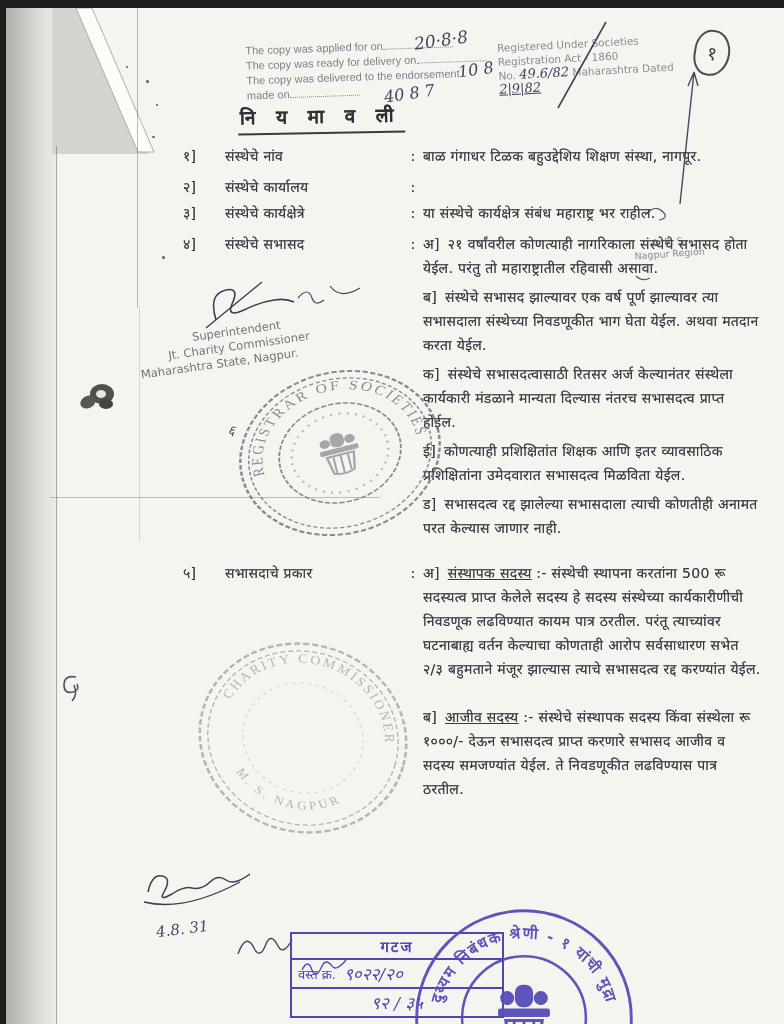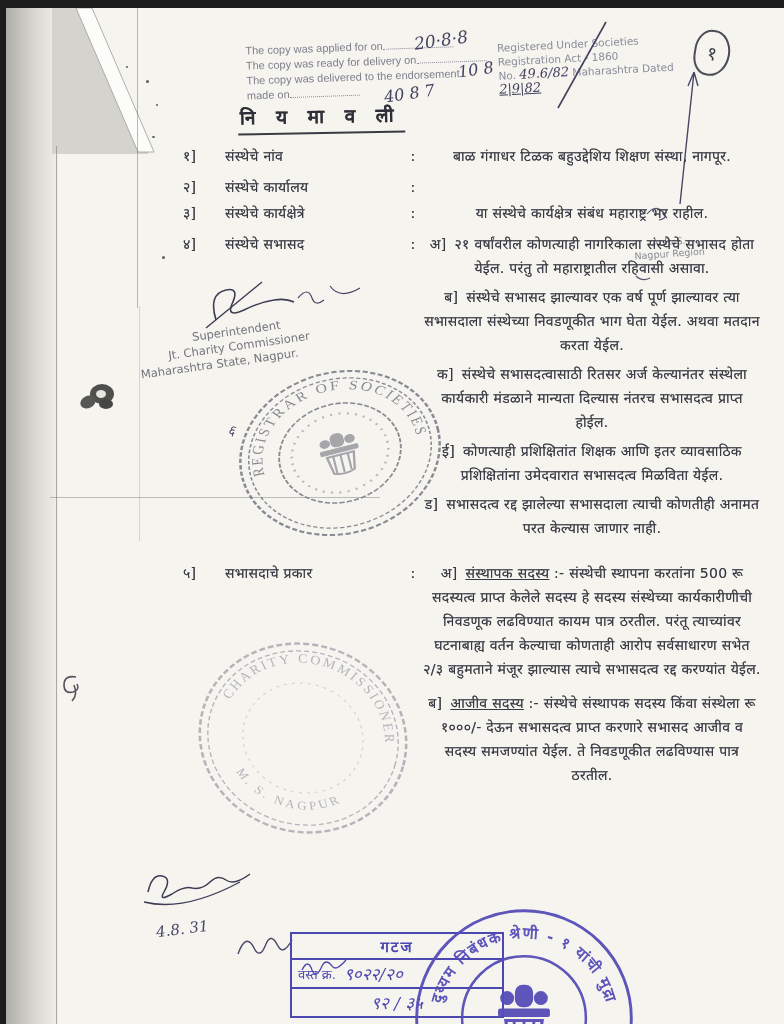--- a/index.html
+++ b/index.html
@@ -17,21 +17,21 @@
   .crease-h{position:absolute;left:44px;top:489px;width:330px;height:1px;background:rgba(120,120,115,.45);}
   .speck{position:absolute;border-radius:50%;background:#5d5d5a;}
   
   .tw{color:#383842;letter-spacing:.3px;text-shadow:0 0 .5px rgba(56,56,66,.55);}
   .title{position:absolute;left:232px;top:95px;font-size:19px;font-weight:bold;letter-spacing:7px;
      color:#2e2e38;border-bottom:2.5px solid #3a3a44;padding:0 4px 3px 2px;transform:rotate(-1deg);}
   .rules{position:absolute;left:175px;top:136px;width:580px;font-size:14px;line-height:24px;}
   .rule{display:grid;grid-template-columns:44px 178px 20px 1fr;align-items:start;margin-bottom:2px;}
   .rule .num{padding-left:2px;}
   .rule .sep{text-align:center;}
-  .clause{margin:0 0 5px 0;text-align:center;}
+  .clause{margin:0 0 5px 0;}
   .clause .marker{margin-right:8px;}
   .u{text-decoration:underline;}
   .gap-top{margin-top:16px;}
   
   .copyblock{position:absolute;left:240px;top:30px;width:320px;color:#7e7e8c;font-size:11px;
      line-height:15px;transform:rotate(-2deg);font-family:"Liberation Sans",sans-serif;}
   .copyblock .dots{border-bottom:1.5px dotted #8a8a98;display:inline-block;min-width:70px;height:10px;}
   .regblock{position:absolute;left:492px;top:28px;width:185px;color:#8b8b99;font-size:10.5px;
      line-height:14px;transform:rotate(-3deg);}
   .hand{font-family:"DejaVu Serif","Liberation Serif",serif;font-style:italic;color:#45415f;}
@@ -172,21 +172,21 @@
         <p class="clause"><span class="marker">ई]</span><span>कोणत्याही प्रशिक्षितांत शिक्षक आणि इतर व्यावसाठिक प्रशिक्षितांना उमेदवारात सभासदत्व मिळविता येईल.</span></p>
         <p class="clause"><span class="marker">ड]</span><span>सभासदत्व रद्द झालेल्या सभासदाला त्याची कोणतीही अनामत परत केल्यास जाणार नाही.</span></p>
       </div>
     </div>
     <div class="rule gap-top">
       <span class="num">५]</span>
       <span class="lbl">सभासदाचे प्रकार</span>
       <span class="sep">:</span>
       <div class="content">
         <p class="clause"><span class="marker">अ]</span><span class="u">संस्थापक सदस्य</span> <span>:-</span> <span>संस्थेची स्थापना करतांना 500 रू सदस्यत्व प्राप्त केलेले सदस्य हे सदस्य संस्थेच्या कार्यकारीणीची निवडणूक लढविण्यात कायम पात्र ठरतील. परंतू त्याच्यांवर घटनाबाह्य वर्तन केल्याचा कोणताही आरोप सर्वसाधारण सभेत २/३ बहुमताने मंजूर झाल्यास त्याचे सभासदत्व रद्द करण्यांत येईल.</span></p>
-        <p class="clause" style="margin-top:10px;"><span class="marker">ब]</span><span class="u">आजीव सदस्य</span> <span>:-</span> <span>संस्थेचे संस्थापक सदस्य किंवा संस्थेला रू १०००/- देऊन सभासदत्व प्राप्त करणारे सभासद आजीव व सदस्य समजण्यांत येईल. ते निवडणूकीत लढविण्यास पात्र ठरतील.</span></p>
+        <p class="clause" style="margin-top:24px;"><span class="marker">ब]</span><span class="u">आजीव सदस्य</span> <span>:-</span> <span>संस्थेचे संस्थापक सदस्य किंवा संस्थेला रू १०००/- देऊन सभासदत्व प्राप्त करणारे सभासद आजीव व सदस्य समजण्यांत येईल. ते निवडणूकीत लढविण्यास पात्र ठरतील.</span></p>
       </div>
     </div>
   </div>
 
   <svg class="overlay" style="left:196px;top:268px;" width="170" height="58">
     <path d="M14,44 q-8,-26 10,-30 q14,-3 6,14 q-6,14 12,6 q16,-8 30,-10 q12,-2 20,2" stroke="#3f3c55" stroke-width="1.6" fill="none"></path>
     <path d="M4,52 L60,6" stroke="#3f3c55" stroke-width="1.4" fill="none"></path>
     <path d="M96,22 q10,-12 14,0 q3,9 12,2 M128,10 q10,14 30,2" stroke="#4a4664" stroke-width="1.2" fill="none"></path>
   </svg>
   <div class="supt">

